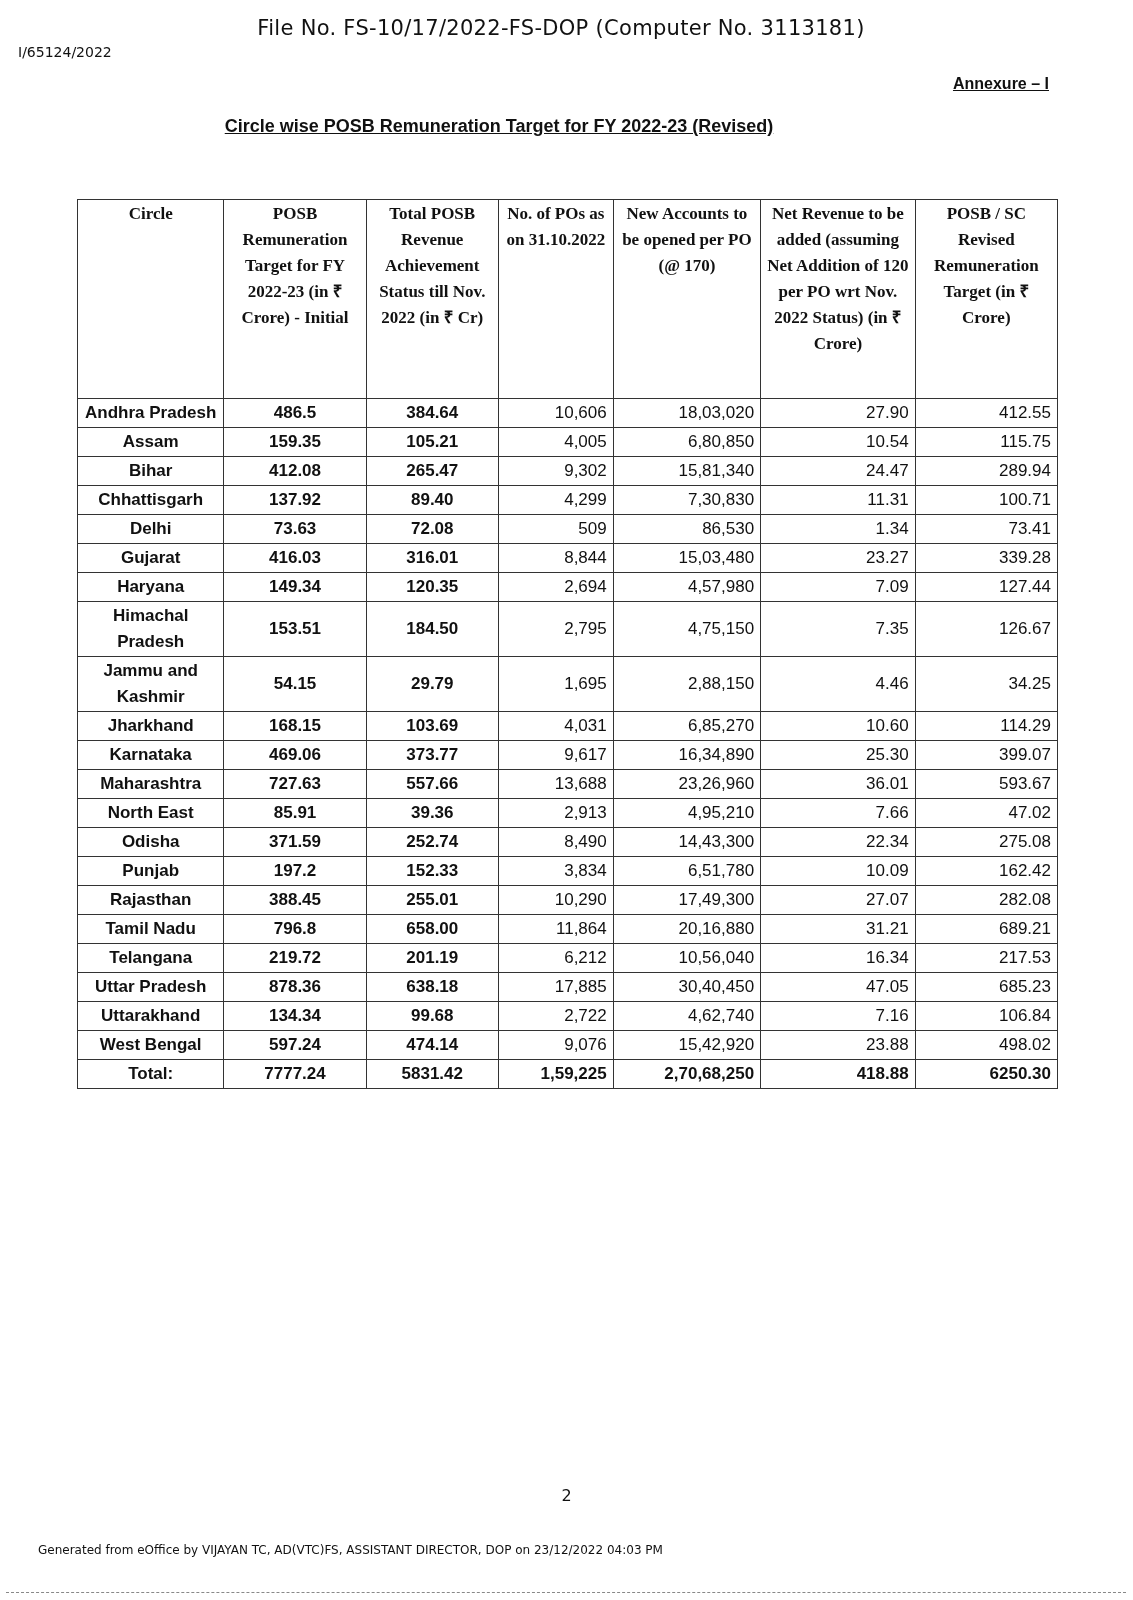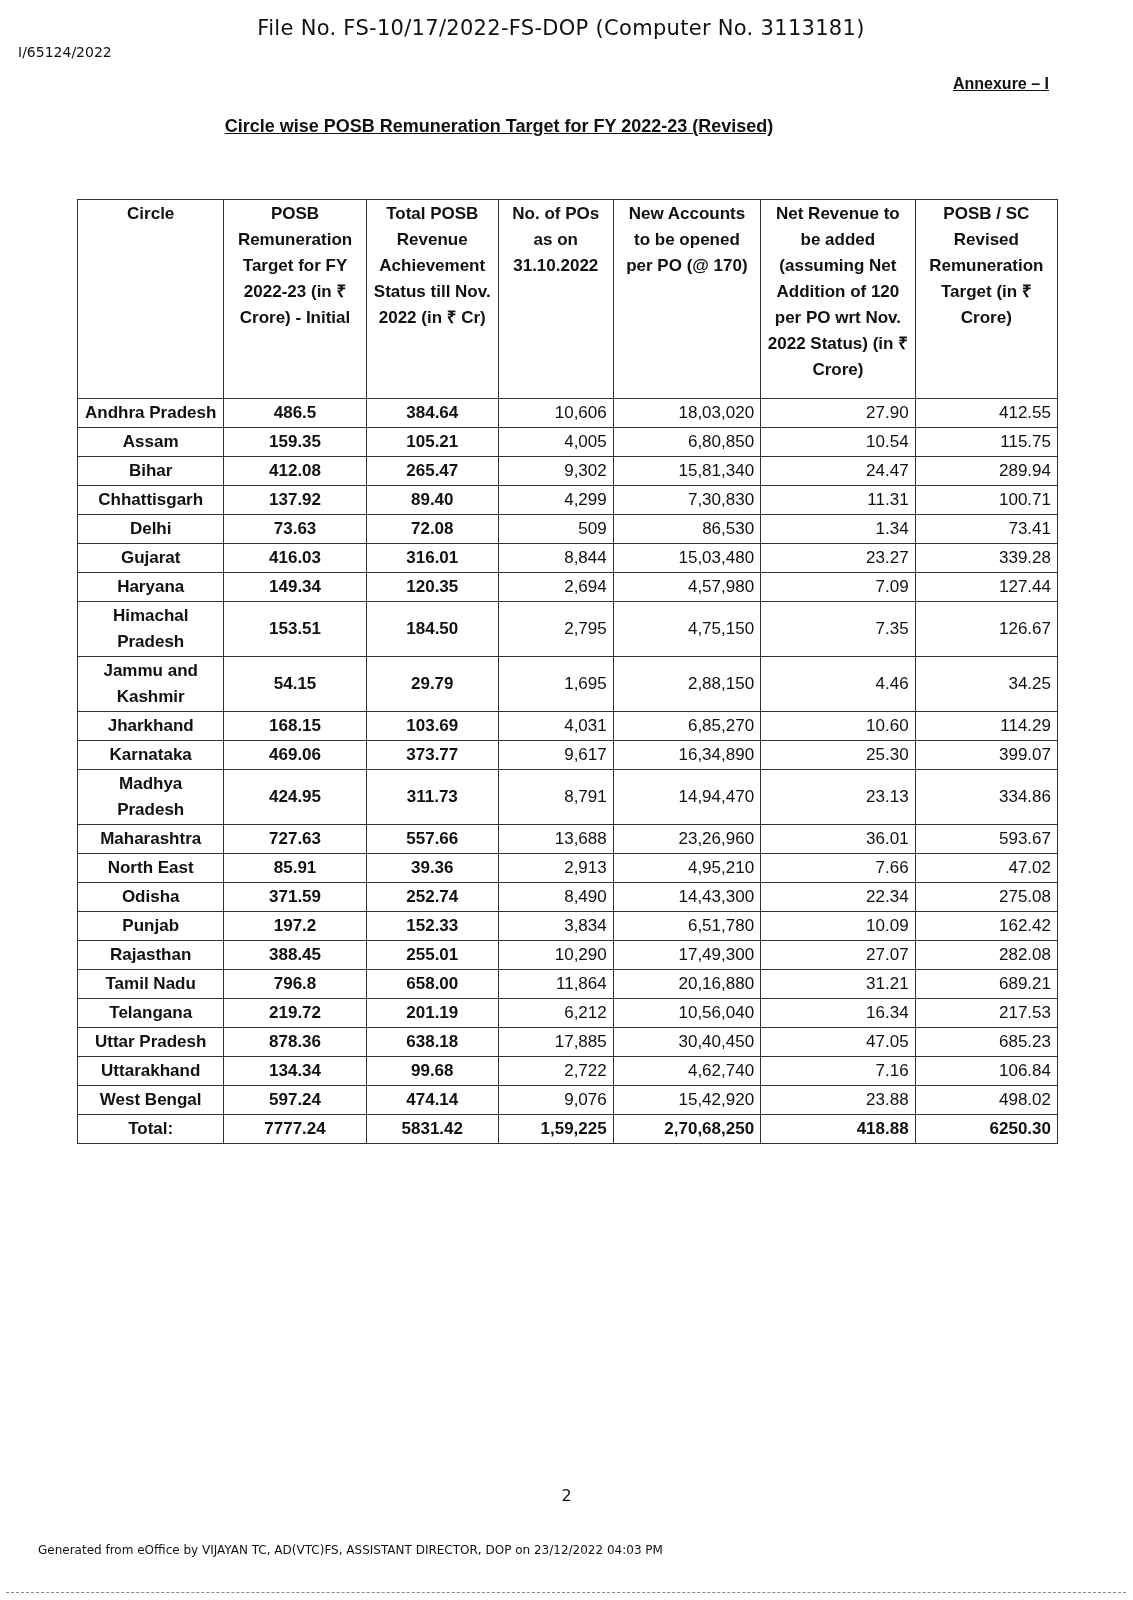--- a/index.html
+++ b/index.html
@@ -4,21 +4,21 @@
 <style>
   html, body { margin:0; padding:0; background:#ffffff; }
   body { width:1133px; height:1600px; position:relative; overflow:hidden; color:#111; font-family:"Liberation Sans", sans-serif; }
   .fileno { position:absolute; top:16px; left:0; width:1082px; text-align:center; font-family:"DejaVu Sans", sans-serif; font-size:21px; letter-spacing:0.3px; }
   .fileno span { padding-left:40px; }
   .refno { position:absolute; top:44px; left:18px; font-family:"DejaVu Sans", sans-serif; font-size:14px; }
   .annex { position:absolute; top:75px; right:84px; font-size:16px; font-weight:bold; text-decoration:underline; }
   .title { position:absolute; top:116px; left:0; width:998px; text-align:center; font-size:18px; font-weight:bold; text-decoration:underline; }
   table { position:absolute; top:199px; left:77px; width:981px; border-collapse:collapse; font-size:17px; }
   th, td { border:1px solid #333; padding:1px 6px; line-height:26px; }
-  th { font-weight:bold; vertical-align:top; padding-top:1px; }
+  th { font-weight:bold; vertical-align:top; padding-top:1px;font-family:Liberation Serif, serif; }
   td.name { text-align:center; font-weight:bold; }
   td.num { text-align:right; }
   td.b { font-weight:bold;text-align:center; }
   td.name { font-weight:bold; }
   tr.total td { font-weight:bold; }
   .pageno { position:absolute; top:1486px; left:0; width:1133px; text-align:center; font-family:"DejaVu Sans", sans-serif; font-size:16px; }
   .footer { position:absolute; top:1543px; left:38px; font-family:"DejaVu Sans", sans-serif; font-size:12px; }
   .bottomline { position:absolute; top:1592px; left:6px; width:1120px; border-top:1px dashed #888; }
 </style>
 </head>
@@ -144,29 +144,20 @@
       <tr>
         <td class="name">Karnataka</td>
         <td class="num b">469.06</td>
         <td class="num b">373.77</td>
         <td class="num">9,617</td>
         <td class="num">16,34,890</td>
         <td class="num">25.30</td>
         <td class="num">399.07</td>
       </tr>
       <tr>
-        <td class="name">Madhya Pradesh</td>
-        <td class="num b">424.95</td>
-        <td class="num b">311.73</td>
-        <td class="num">8,791</td>
-        <td class="num">14,94,470</td>
-        <td class="num">23.13</td>
-        <td class="num">334.86</td>
-      </tr>
-      <tr>
         <td class="name">Maharashtra</td>
         <td class="num b">727.63</td>
         <td class="num b">557.66</td>
         <td class="num">13,688</td>
         <td class="num">23,26,960</td>
         <td class="num">36.01</td>
         <td class="num">593.67</td>
       </tr>
       <tr>
         <td class="name">North East</td>

